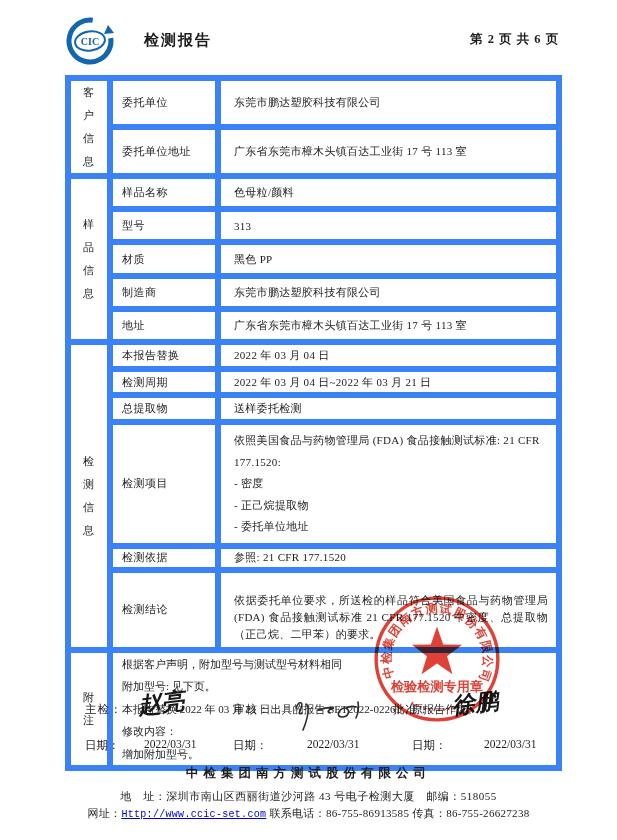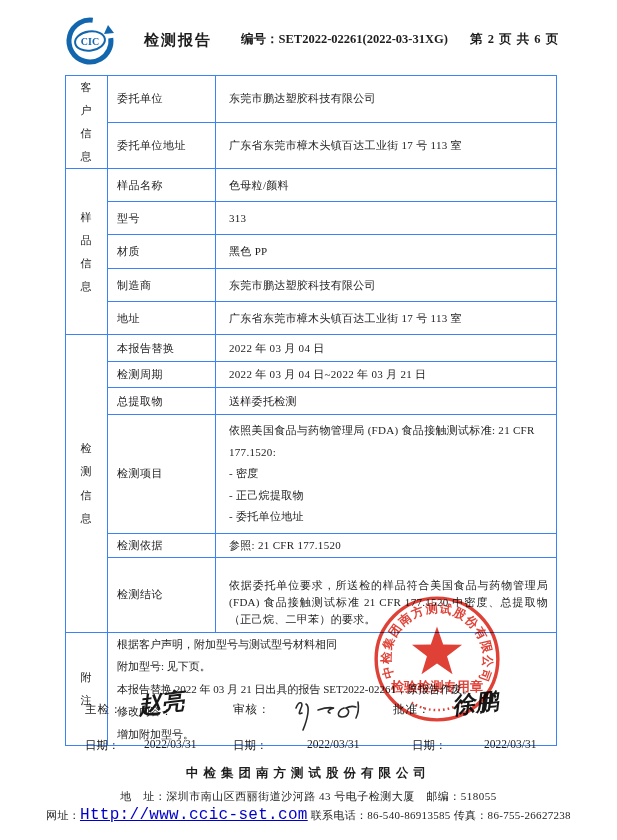--- a/index.html
+++ b/index.html
@@ -9,21 +9,21 @@
     background:#ffffff; color:#1d1d1d; overflow:hidden;
   }
   
   .hdr-logo { position:absolute; left:62px; top:13px; width:56px; height:56px; }
   .hdr-title { position:absolute; left:144px; top:31px; font-size:15px; font-weight:bold; letter-spacing:2px; }
   .hdr-no { position:absolute; left:241px; top:31px; font-size:12.5px; font-weight:bold; white-space:nowrap; }
   .hdr-page { position:absolute; left:470px; top:31px; font-size:12.5px; font-weight:bold; letter-spacing:1px; white-space:nowrap; }
   
   table.report { position:absolute; left:65px; top:75px; border-collapse:collapse; table-layout:fixed; width:491px; }
   table.report { border:1.5px solid #4a4a4a; }
-  table.report td { border:1px solid #3b82f6; font-size:11px; vertical-align:middle; }
+  table.report td { border:6px solid #3b82f6; font-size:11px; vertical-align:middle; }
   td.sec { text-align:center; }
   td.sec .secw { width:2.05em; margin:0 auto; line-height:2.1; letter-spacing:1px; }
   td.lbl { padding-left:9px; letter-spacing:0.5px; }
   td.val { padding-left:13px; padding-right:8px; letter-spacing:0.3px; }
   .h33 { height:33px; } .h27 { height:27px; }
   td.multi { vertical-align:middle; padding-top:5px; padding-bottom:5px; }
   td.multi .ln { line-height:1.95; }
   td.concl { line-height:1.55; padding-top:19px; padding-bottom:4px; text-align:justify; }
   td.notes { vertical-align:middle; padding-left:9px; padding-right:8px; }
   td.notes .ln { line-height:2.05; }
@@ -35,35 +35,34 @@
   .sig3 { position:absolute; left:452px; top:0px; }
   .sig2 { position:absolute; left:288px; top:6px; }
   .daterow { position:absolute; top:738px; left:0; width:617px; font-size:11.5px; }
   .daterow span { position:absolute; white-space:nowrap; }
   
   .stamp { position:absolute; left:366px; top:588px; width:142px; height:142px; mix-blend-mode:multiply; opacity:0.92; }
   
   .ft-company { position:absolute; top:765px; width:617px; text-align:center; font-size:12.5px; font-weight:bold; letter-spacing:5px; }
   .ft-line2 { position:absolute; top:789px; width:617px; text-align:center; font-size:11px; letter-spacing:0.5px; }
   .ft-line3 { position:absolute; top:806px; width:617px; text-align:center; font-size:11px; letter-spacing:0.3px; }
-  .ft-line3 a { color:#0000cc; text-decoration:underline; font-family:"Liberation Mono","DejaVu Sans Mono",monospace; font-size:16px; }
+  .ft-line3 a { color:#0000cc; text-decoration:underline; font-family:"Liberation Mono","DejaVu Sans Mono",monospace; font-size:10px; }
 </style>
 </head>
 <body>
 
 <div class="page">
 
   <svg class="hdr-logo" viewBox="0 0 56 56">
     <circle cx="28" cy="28" r="21" fill="none" stroke="#1266ad" stroke-width="5" stroke-dasharray="104 28" stroke-dashoffset="-8" transform="rotate(-30 28 28)"></circle>
     <polygon points="46,12 52,20 42,21" fill="#1266ad"></polygon>
     <ellipse cx="28" cy="28" rx="15" ry="9.5" fill="none" stroke="#1266ad" stroke-width="2" transform="rotate(-8 28 28)"></ellipse>
     <text x="28" y="32" text-anchor="middle" font-size="10" font-weight="bold" font-family="Liberation Serif, DejaVu Serif, serif" fill="#1266ad">CIC</text>
   </svg>
   <div class="hdr-title">检测报告</div>
-  <div class="hdr-no"><span>编号：</span><span>SET2022-02261(2022-03-31XG)</span></div>
   <div class="hdr-page">第 2 页 共 6 页</div>
 
   <table class="report">
     <colgroup>
         <col style="width:42px">
         <col style="width:108px">
         <col style="width:341px">
       </colgroup>
 
     <tbody>
@@ -181,17 +180,17 @@
       <textPath href="#ringArc" startOffset="1%">中检集团南方测试股份有限公司</textPath>
     </text>
     <text x="70" y="102" text-anchor="middle" font-size="13" font-weight="bold" fill="#dd3126" font-family="Liberation Serif, DejaVu Serif, serif">检验检测专用章</text>
     <path d="M 45,113 A 46,46 0 0 0 95,113" fill="none" stroke="#dd3126" stroke-width="2.4" stroke-dasharray="1.6,3"></path>
   </svg>
 
   <div class="ft-company">中检集团南方测试股份有限公司</div>
   <div class="ft-line2">地　址：深圳市南山区西丽街道沙河路 43 号电子检测大厦　邮编：518055</div>
   <div class="ft-line3">
     <span>网址：</span><a href="#">Http://www.ccic-set.com</a>
-    <span>联系电话：86-540-86913585</span>
+    <span>联系电话：86-755-86913585</span>
     <span>传真：86-755-26627238</span>
   </div>
 
 </div>
 
 </body></html>

